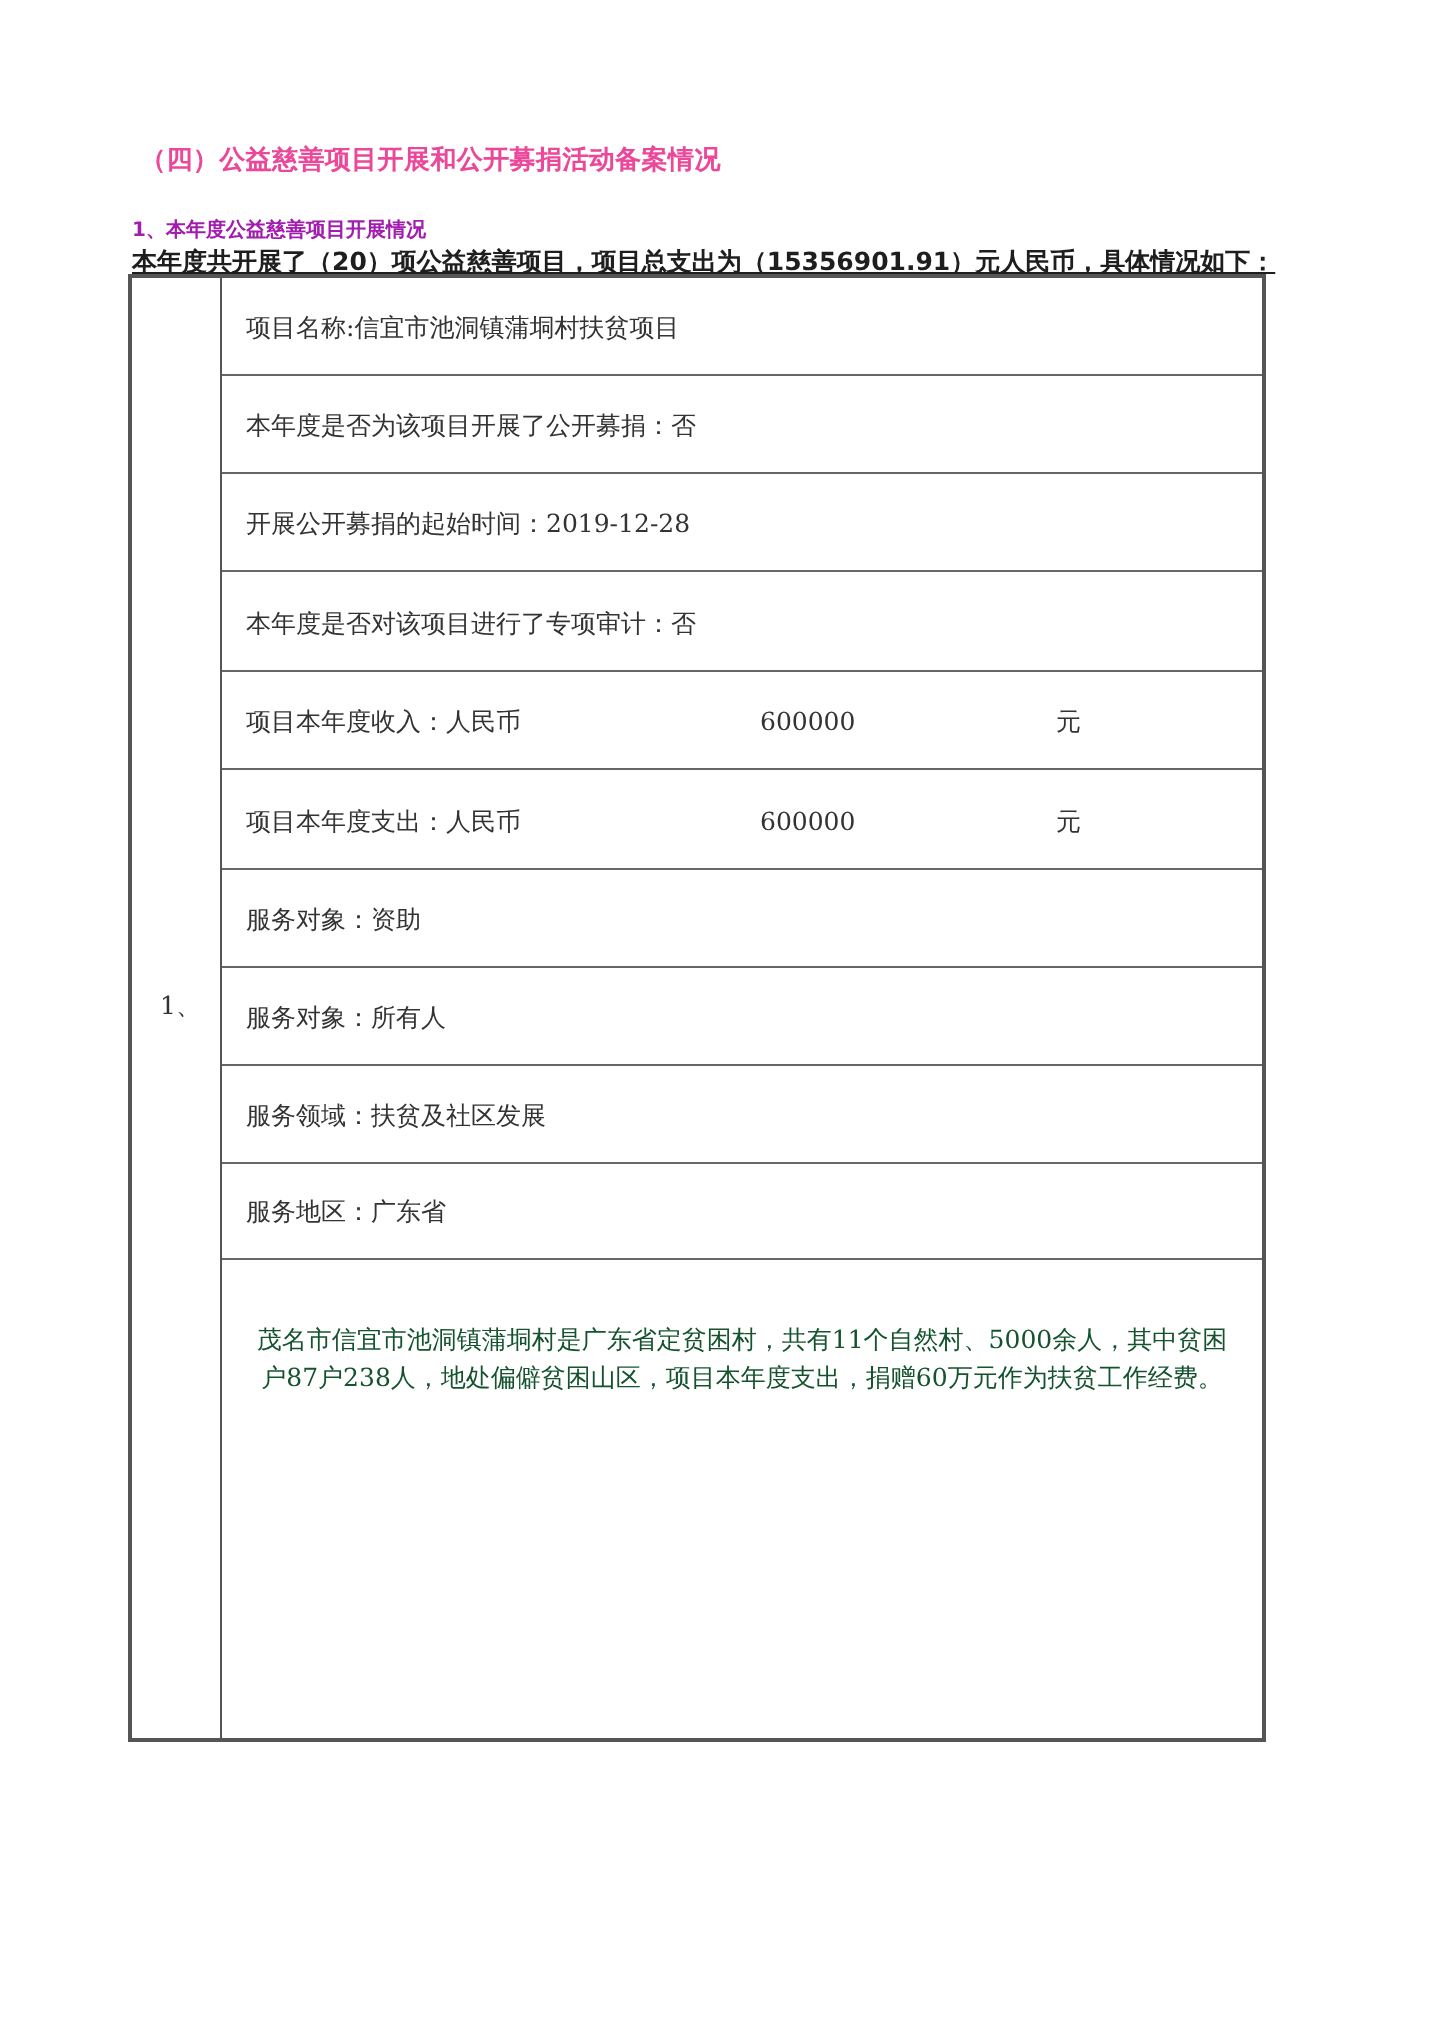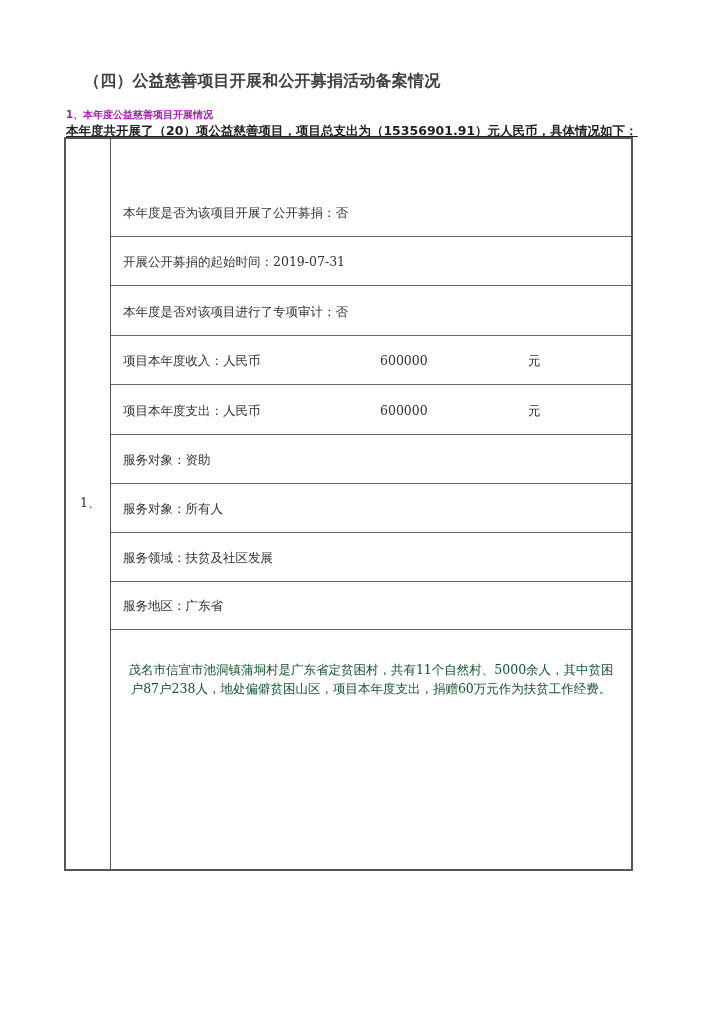--- a/index.html
+++ b/index.html
@@ -1,22 +1,22 @@
 <!DOCTYPE html>
 <html><head>
   <meta charset="utf-8">
   <style>
     html, body { margin: 0; padding: 0; }
     body {
       width: 720px; height: 1019px; background: #ffffff; position: relative;
       font-family: "DejaVu Sans", sans-serif; color: #222; overflow: hidden;
     }
     .h-title {
-      position: absolute; left: 84px; top: 71px;
-      font-size: 16px; font-weight: bold; color: #404040; letter-spacing: 0.2px;
+      position: absolute; left: 70px; top: 71px;
+      font-size: 13px; font-weight: bold; color: #ec4899; letter-spacing: 0.2px;
     }
     .h-sub {
       position: absolute; left: 66px; top: 108px;
       font-size: 10px; font-weight: bold; color: #a21caf;
     }
     .h-summary {
       position: absolute; left: 66px; top: 123px;
       font-size: 12.5px; font-weight: bold; color: #1e1e1e;
       text-decoration: underline; white-space: nowrap;
     }
@@ -58,25 +58,28 @@
 
 <div class="h-title">（四）公益慈善项目开展和公开募捐活动备案情况</div>
 <div class="h-sub">1、本年度公益慈善项目开展情况</div>
 <div class="h-summary">本年度共开展了（20）项公益慈善项目，项目总支出为（15356901.91）元人民币，具体情况如下：</div>
 
 <div class="table">
   <div class="left-col">
     <span class="num">1、</span>
   </div>
   <div class="right-col">
+    <div class="row" style="top:0;height:49px;">
+      <span class="label" style="top:17px;">项目名称:信宜市池洞镇蒲垌村扶贫项目</span>
+    </div>
     <div class="row" style="top:49px;height:49px;">
       <span class="label" style="top:17px;">本年度是否为该项目开展了公开募捐：否</span>
     </div>
     <div class="row" style="top:98px;height:49px;">
-      <span class="label" style="top:17px;">开展公开募捐的起始时间：2019-07-31</span>
+      <span class="label" style="top:17px;">开展公开募捐的起始时间：2019-12-28</span>
     </div>
     <div class="row" style="top:147px;height:50px;">
       <span class="label" style="top:18px;">本年度是否对该项目进行了专项审计：否</span>
     </div>
     <div class="row" style="top:197px;height:49px;">
       <span class="label" style="top:17px;">项目本年度收入：人民币</span>
       <span class="amt" style="top:17px;">600000</span>
       <span class="unit" style="top:17px;">元</span>
     </div>
     <div class="row" style="top:246px;height:50px;">

